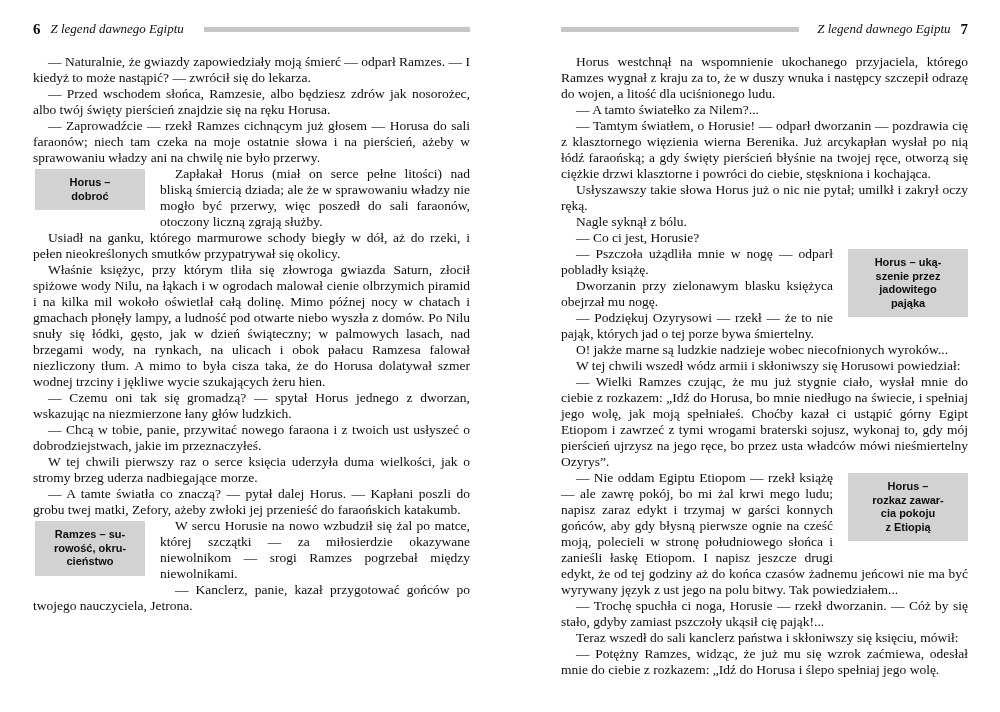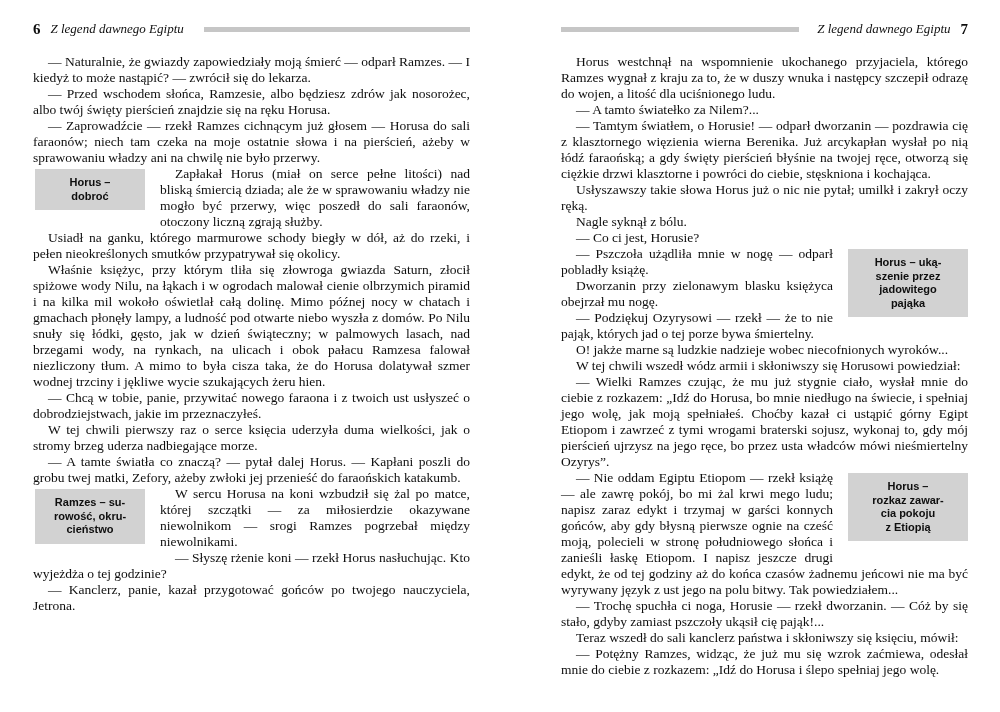--- a/index.html
+++ b/index.html
@@ -58,28 +58,28 @@
   </div>
   <div class="pagebody">
     <p>— Naturalnie, że gwiazdy zapowiedziały moją śmierć — odparł Ramzes. — I kiedyż to może nastąpić? — zwrócił się do lekarza.</p>
     <p>— Przed wschodem słońca, Ramzesie, albo będziesz zdrów jak nosorożec, albo twój święty pierścień znajdzie się na ręku Horusa.</p>
     <p>— Zaprowadźcie — rzekł Ramzes cichnącym już głosem — Horusa do sali faraonów; niech tam czeka na moje ostatnie słowa i na pierścień, ażeby w sprawowaniu władzy ani na chwilę nie było przerwy.</p>
     <aside class="note float-l">Horus –
 dobroć</aside>
     <p>Zapłakał Horus (miał on serce pełne litości) nad bliską śmiercią dziada; ale że w sprawowaniu władzy nie mogło być przerwy, więc poszedł do sali faraonów, otoczony liczną zgrają służby.</p>
     <p>Usiadł na ganku, którego marmurowe schody biegły w dół, aż do rzeki, i pełen nieokreślonych smutków przypatrywał się okolicy.</p>
     <p>Właśnie księżyc, przy którym tliła się złowroga gwiazda Saturn, złocił spiżowe wody Nilu, na łąkach i w ogrodach malował cienie olbrzymich piramid i na kilka mil wokoło oświetlał całą dolinę. Mimo późnej nocy w chatach i gmachach płonęły lampy, a ludność pod otwarte niebo wyszła z domów. Po Nilu snuły się łódki, gęsto, jak w dzień świąteczny; w palmowych lasach, nad brzegami wody, na rynkach, na ulicach i obok pałacu Ramzesa falował niezliczony tłum. A mimo to była cisza taka, że do Horusa dolatywał szmer wodnej trzciny i jękliwe wycie szukających żeru hien.</p>
+    <p>— Czemu oni tak się gromadzą? — spytał Horus jednego z dworzan, wskazując na niezmierzone łany głów ludzkich.</p>
     <p>— Chcą w tobie, panie, przywitać nowego faraona i z twoich ust usłyszeć o dobrodziejstwach, jakie im przeznaczyłeś.</p>
     <p>W tej chwili pierwszy raz o serce księcia uderzyła duma wielkości, jak o stromy brzeg uderza nadbiegające morze.</p>
     <p>— A tamte światła co znaczą? — pytał dalej Horus. — Kapłani poszli do grobu twej matki, Zefory, ażeby zwłoki jej przenieść do faraońskich katakumb.</p>
     <aside class="note float-l">Ramzes – su-
 rowość, okru-
 cieństwo</aside>
-    <p>W sercu Horusa na koni wzbudził się żal po matce, której szczątki — za miłosierdzie okazywane niewolnikom — srogi Ramzes pogrzebał między niewolnikami.</p>
-    <p>— Słyszę rżenie koni — rzekł Horus nasłuchując. Kto wyjeżdża o tej godzinie?</p>
+    <p>W sercu Horusie na nowo wzbudził się żal po matce, której szczątki — za miłosierdzie okazywane niewolnikom — srogi Ramzes pogrzebał między niewolnikami.</p>
     <p>— Kanclerz, panie, kazał przygotować gońców po twojego nauczyciela, Jetrona.</p>
   </div>
 </section>
 
 <section class="page page-right">
   <div class="pagehead head-right">
     <span class="headbar"></span>
     <span class="runtitle">Z legend dawnego Egiptu</span>
     <span class="pagenum">7</span>
   </div>

